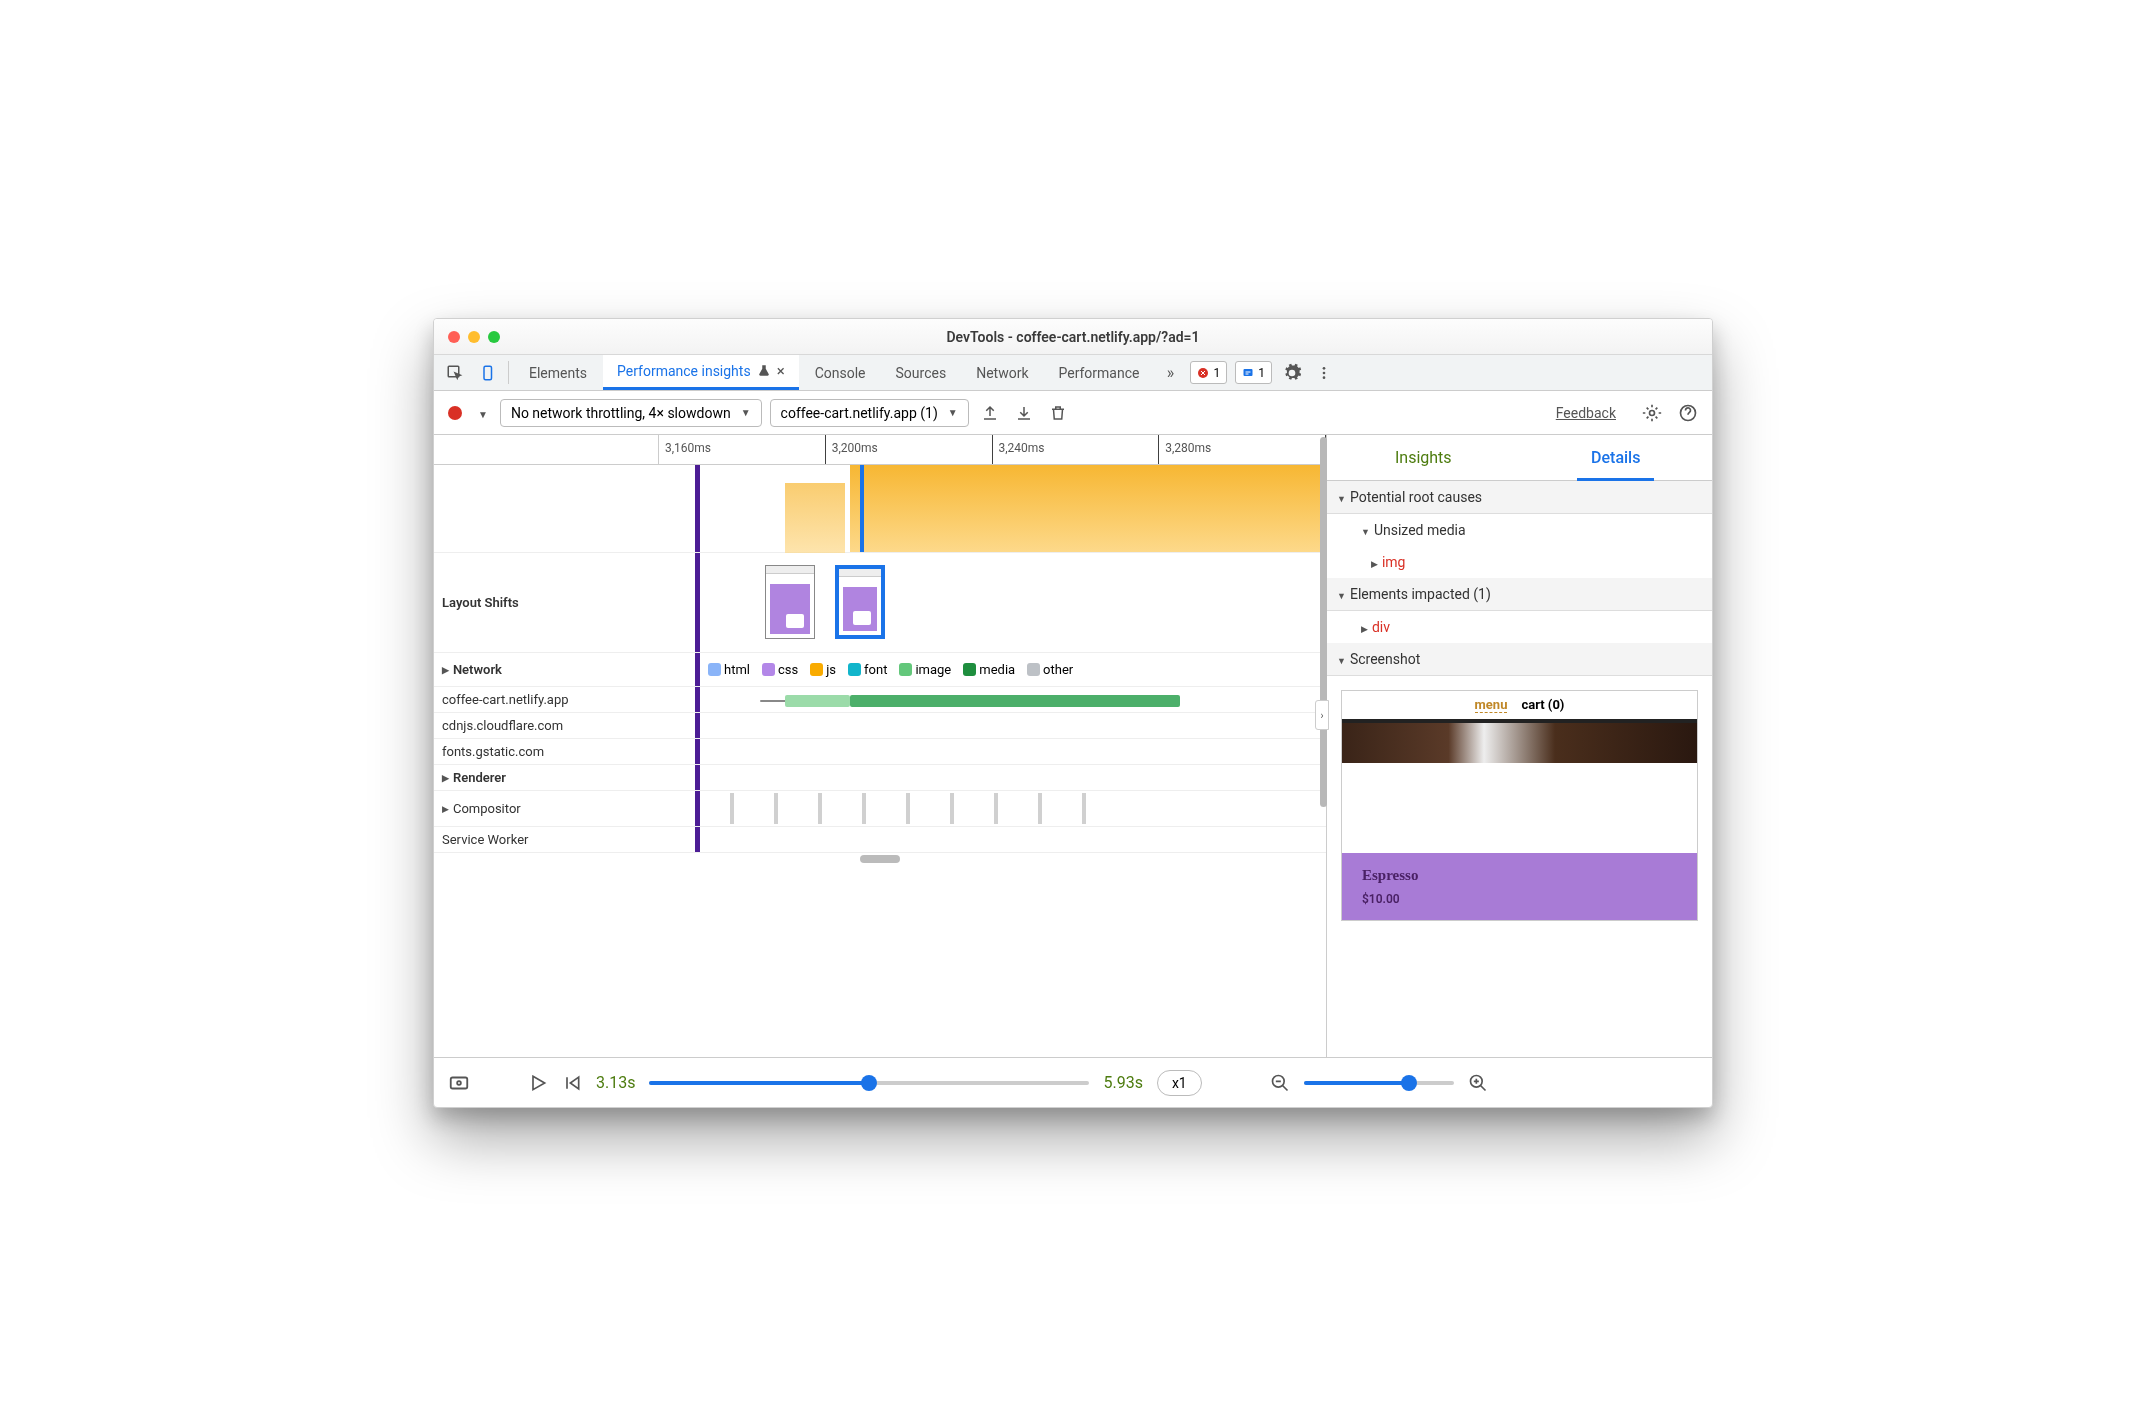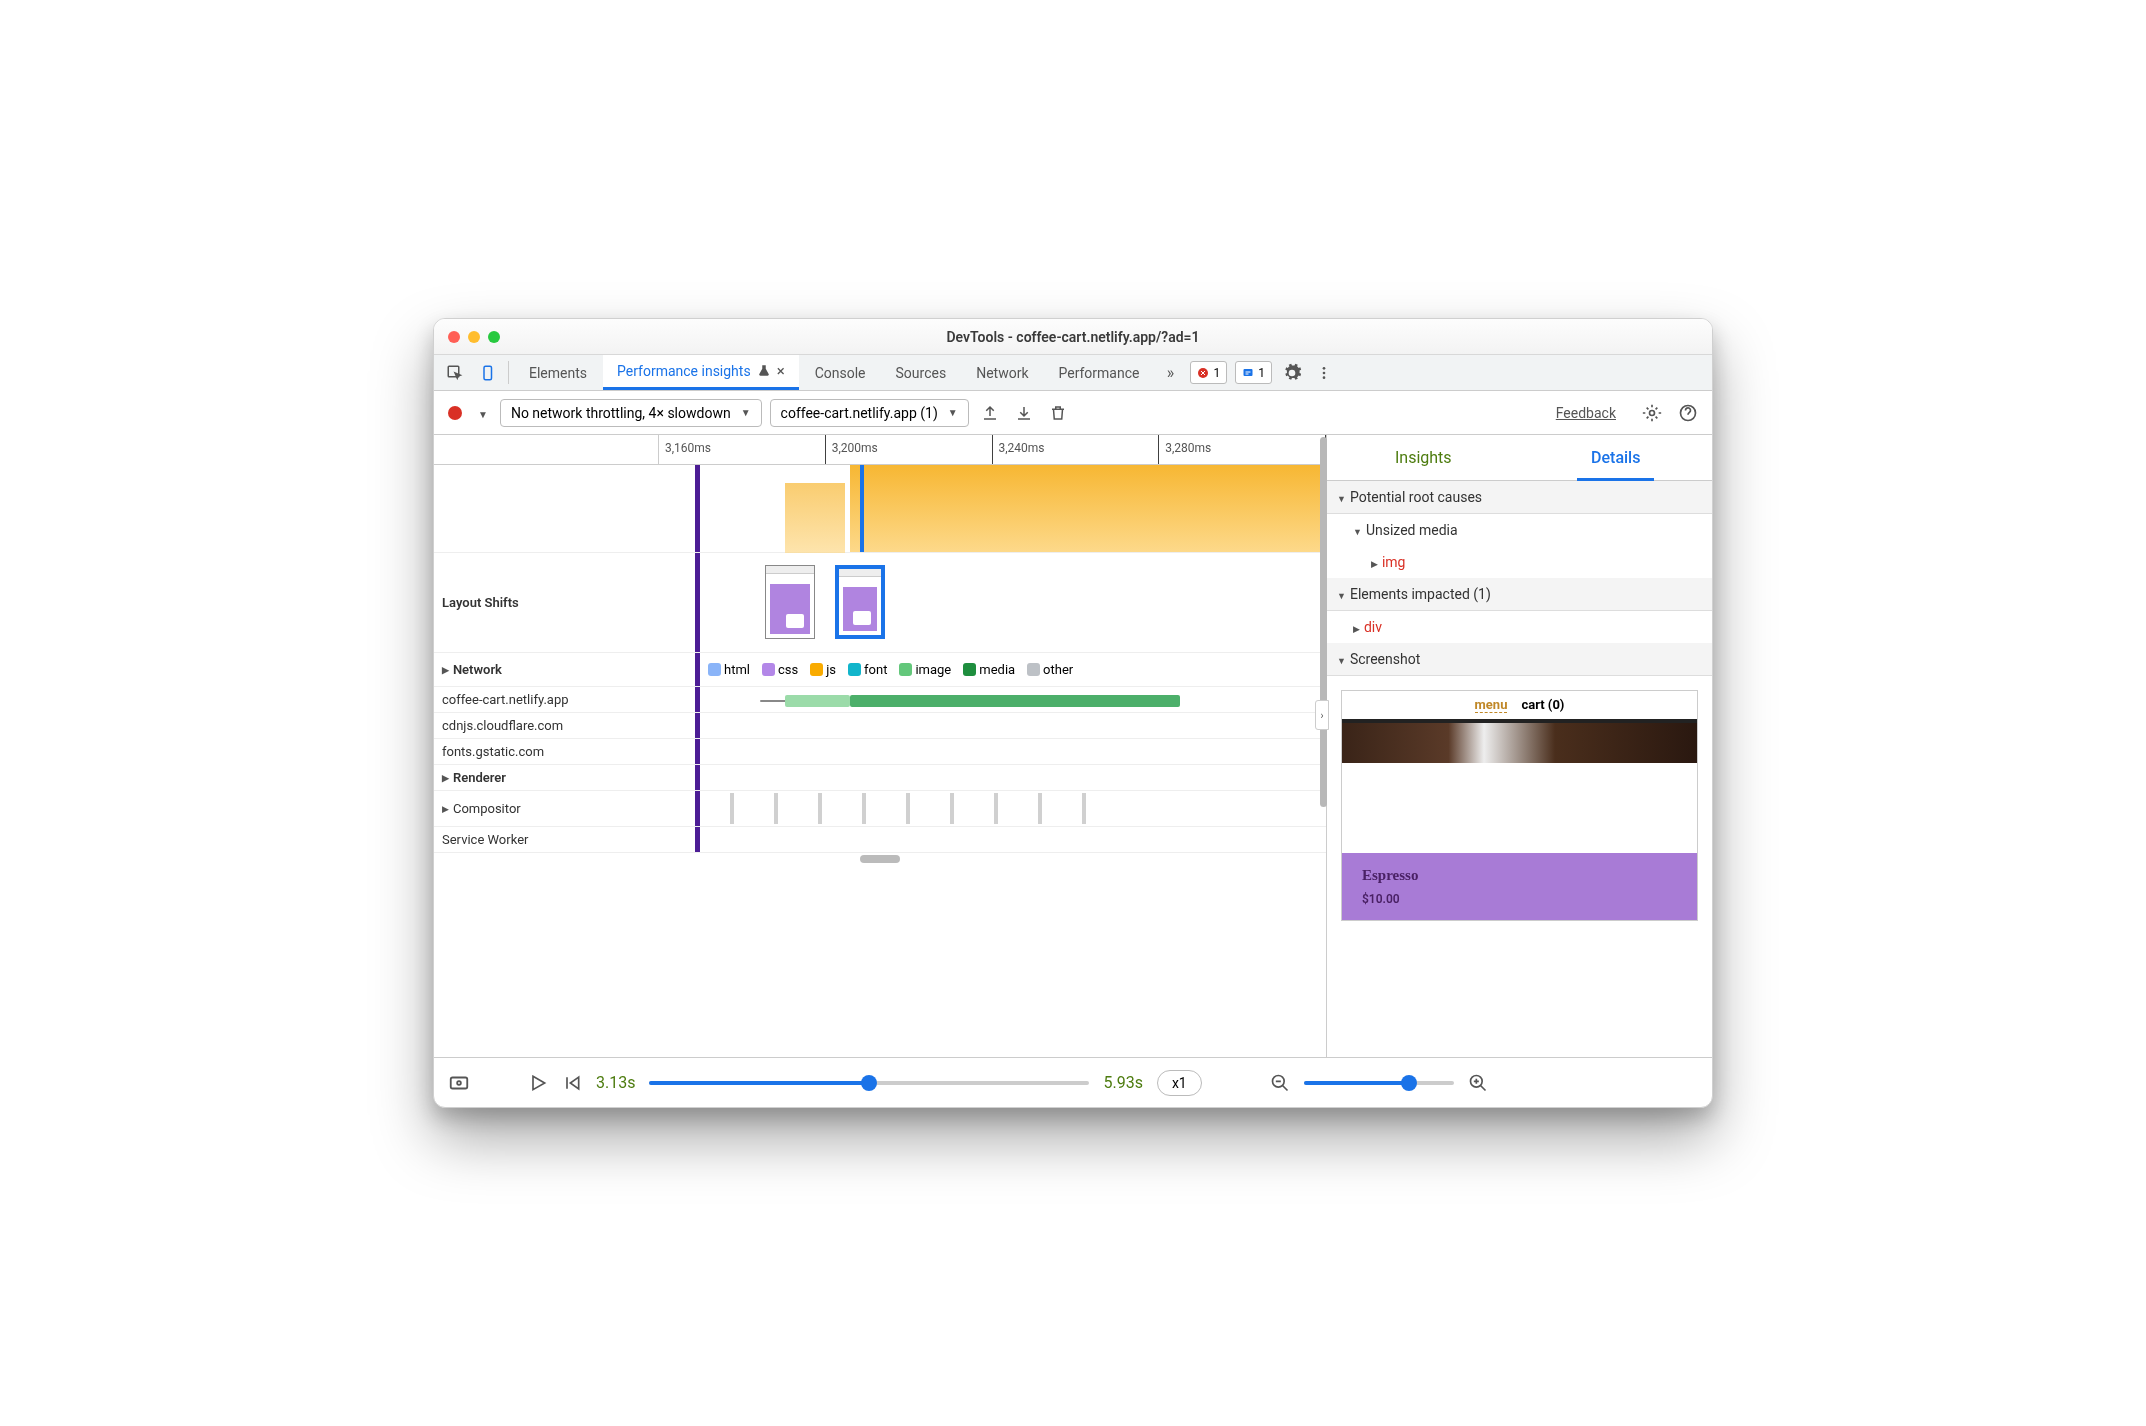--- a/index.html
+++ b/index.html
@@ -1,17 +1,17 @@
 <!DOCTYPE html>
 <html><head>
 <meta charset="utf-8">
 <style>
 *{box-sizing:border-box;margin:0;padding:0;font-family:-apple-system,BlinkMacSystemFont,"Segoe UI",Roboto,sans-serif}
 body{background:#fff;width:2146px;height:1426px;display:flex;align-items:center;justify-content:center}
-.shell{width:1280px;height:790px;border-radius:12px;box-shadow:0 30px 60px rgba(0,0,0,.35),0 10px 20px rgba(0,0,0,.2);background:#fff;display:flex;flex-direction:column;overflow:hidden;border:1px solid #d0d0d0}
+.shell{width:1280px;height:790px;border-radius:4px;box-shadow:0 30px 60px rgba(0,0,0,.35),0 10px 20px rgba(0,0,0,.2);background:#fff;display:flex;flex-direction:column;overflow:hidden;border:1px solid #d0d0d0}
 .titlebar{height:36px;background:linear-gradient(#fdfdfd,#f3f3f3);display:flex;align-items:center;position:relative;border-bottom:1px solid #d8d8d8}
 .traffic{display:flex;gap:8px;padding-left:14px}
 .dot{width:12px;height:12px;border-radius:50%}
 .dot.r{background:#ff5f56}.dot.y{background:#ffbd2e}.dot.g{background:#27c93f}
 .title{position:absolute;left:0;right:0;text-align:center;font-size:14px;font-weight:600;color:#3a3a3a}
 .tabs{height:36px;border-bottom:1px solid #ccc;display:flex;align-items:stretch;padding:0 6px;gap:2px;background:#f1f3f4}
 .tool-icon{display:flex;align-items:center;justify-content:center;width:30px;color:#555}
 .tab{display:flex;align-items:center;padding:0 14px;font-size:14px;color:#555;cursor:pointer;gap:6px;white-space:nowrap}
 .tab.active{color:#1a73e8;border-bottom:3px solid #1a73e8;background:#fff}
 .flask{display:inline-block}
@@ -48,21 +48,21 @@
 .sw{width:13px;height:13px;border-radius:3px;display:inline-block;margin-right:3px;vertical-align:-2px}
 .netbar{position:absolute;top:8px;height:12px;border-radius:2px}
 .renderticks{position:absolute;top:2px;bottom:2px;left:0;right:0;display:flex;gap:40px;padding-left:30px}
 .renderticks span{width:4px;background:#d0d0d0}
 .details-pane{width:385px;display:flex;flex-direction:column;background:#fff}
 .detail-tabs{height:46px;border-bottom:1px solid #ccc;display:flex}
 .dt{flex:1;display:flex;align-items:center;justify-content:center;font-size:16px;color:#4d7c0f;cursor:pointer}
 .dt.active{color:#1a73e8;font-weight:500;position:relative}
 .dt.active::after{content:"";position:absolute;bottom:-1px;left:30%;right:30%;height:3px;background:#1a73e8}
 .section{border-bottom:1px solid #ddd;padding:8px 10px;font-size:14px;color:#333;background:#f4f4f4}
-.section.nested{padding-left:26px;background:#fff;border-bottom:none}
+.section.nested{padding-left:34px;background:#fff;border-bottom:none}
 .section .tri{margin-right:4px}
 .red{color:#d93025}
 .screenshot-area{padding:14px;flex:1}
 .ss{border:1px solid #ccc;background:#fff}
 .ss-nav{display:flex;justify-content:center;gap:14px;padding:6px;font-size:13px;font-family:Georgia,serif}
 .ss-nav .m{color:#c08828;border-bottom:1px dashed #c08828;font-weight:bold}
 .ss-nav .c{font-weight:bold}
 .ss-hr{height:4px;background:#222}
 .ss-img{height:40px;background:linear-gradient(90deg,#3a2418,#5a3a28 30%,#eee 40%,#4a2e1c 60%,#2a1810);position:relative}
 .ss-blank{height:90px;background:#fff}

